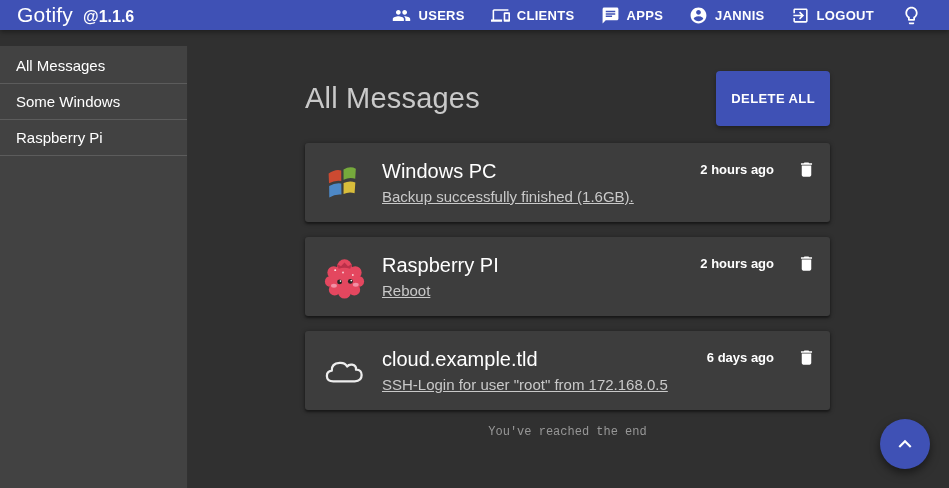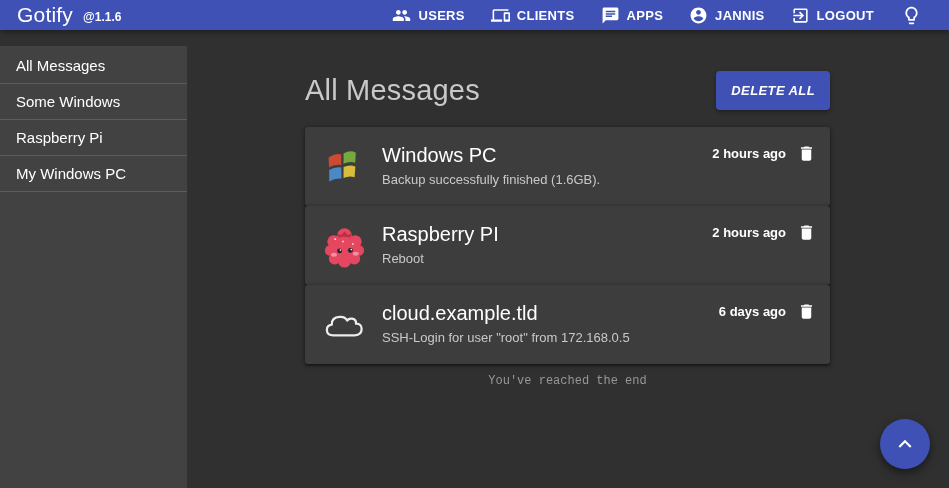--- a/index.html
+++ b/index.html
@@ -12,21 +12,21 @@
   button { background:none; border:none; font-family:inherit; cursor:pointer; }
 
   
   .navbar {
     position:fixed; top:0; left:0; right:0; height:30px;
     background:#3f51b5; display:flex; align-items:center;
     padding:0 17px; z-index:20;
     box-shadow:0 2px 5px rgba(0,0,0,.4);
   }
   .brand { color:#fff; font-size:21px; font-weight:500; letter-spacing:.2px; }
-  .version { color:#fff; font-size:12px; font-weight:700; margin-left:10px; margin-top:4px; }
+  .version { color:#fff; font-size:16px; font-weight:700; margin-left:10px; margin-top:4px; }
   .nav-right { margin-left:auto; display:flex; align-items:center; }
   .nav-item {
     display:flex; align-items:center; gap:7px; color:#fff;
     font-size:13px; font-weight:700; letter-spacing:.3px;
     padding:8px 13px;
   }
   .nav-item svg { width:19px; height:19px; fill:#fff; display:block; }
   .bulb { padding:8px 10px 8px 14px; }
   .bulb svg { width:21px; height:21px; }
 
@@ -46,36 +46,36 @@
   
   .main { position:fixed; top:46px; left:188px; right:0; bottom:0; background:#303030; }
   .container { width:525px; margin-left:117px; }
   .header-row {
     display:flex; align-items:center; justify-content:space-between;
     margin:25px 0 17px 0;
   }
   .page-title { color:#c9c9c9; font-size:29px; font-weight:400; letter-spacing:.2px; }
   .delete-all-btn {
     background:#3f51b5; color:#fff; font-size:13px; font-weight:700;
-    letter-spacing:.4px; padding:12px 15px; border-radius:4px;
+    letter-spacing:.4px; padding:20px 15px; border-radius:4px;
     box-shadow:0 2px 4px rgba(0,0,0,.35);
-    font-style:italic;
   }
 
   .card {
     background:#3d3d3d; border-radius:3px; height:79px;
     box-shadow:0 1px 5px rgba(0,0,0,.45), 0 2px 2px rgba(0,0,0,.3);
     display:flex; align-items:flex-start; padding:15px 14px 15px 16px;
+    margin-bottom:15px;
   }
   .app-icon { width:47px; height:47px; flex:none; margin-right:14px; margin-top:1px; }
   .app-icon svg { width:100%; height:100%; display:block; }
   .card-text { flex:1; min-width:0; padding-top:1px; }
   .card-title { color:#fff; font-size:20px; font-weight:400; line-height:1.2; margin-bottom:5px; }
-  .card-body  { color:#c9c9c9; font-size:13px; line-height:1.25; }
-  .card-meta  { display:flex; align-items:flex-start; gap:11px; flex:none; margin-top:2px; }
+  .card-body  { color:#c9c9c9; font-size:15px; line-height:1.25;text-decoration:underline; }
+  .card-meta  { display:flex; align-items:flex-start; gap:23px; flex:none; margin-top:2px; }
   .timestamp  { color:#fff; font-size:13px; font-weight:700; white-space:nowrap; margin-top:2px; }
   .trash-btn svg { width:19px; height:19px; fill:#fff; display:block; }
 
   .end-text { text-align:center; color:#979797; font-size:12px; margin-top:10px;font-family:Liberation Mono, monospace; }
 
   
   .fab {
     position:fixed; right:19px; bottom:19px; width:50px; height:50px;
     border-radius:50%; background:#3f51b5;
     display:flex; align-items:center; justify-content:center;
@@ -137,23 +137,20 @@
 
 <aside class="sidebar">
   <div class="side-item">
     <span>All Messages</span>
   </div>
   <div class="side-item">
     <span>Some Windows</span>
   </div>
   <div class="side-item">
     <span>Raspberry Pi</span>
-  </div>
-  <div class="side-item">
-    <span>My Windows PC</span>
   </div>
 </aside>
 
 <main class="main">
   <div class="container">
 
     <div class="header-row">
       <h1 class="page-title">All Messages</h1>
       <button class="delete-all-btn">DELETE ALL</button>
     </div>

